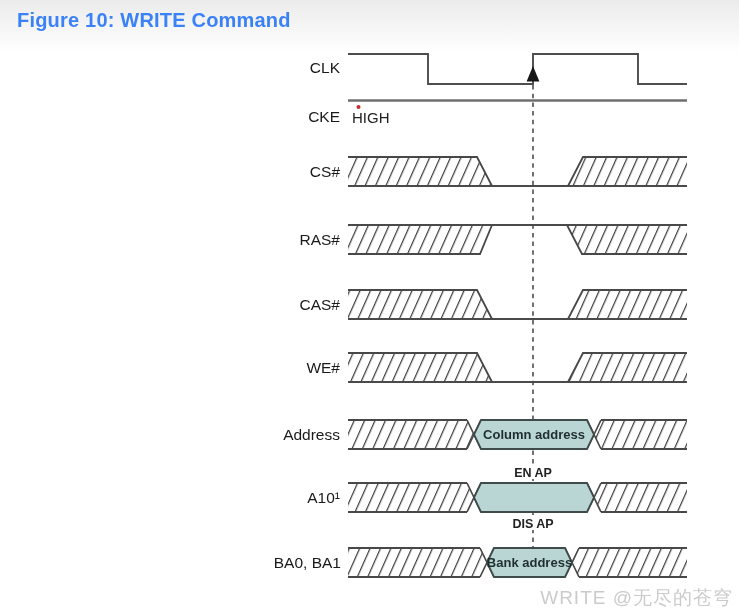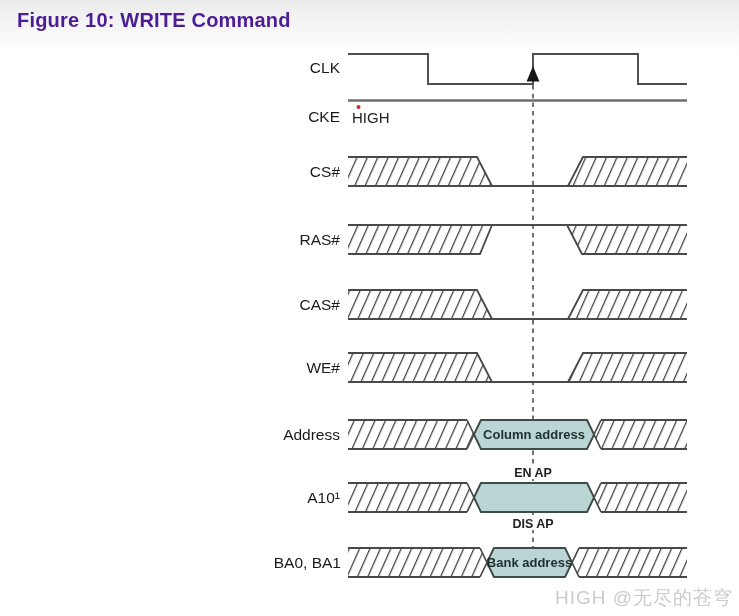--- a/index.html
+++ b/index.html
@@ -9,21 +9,21 @@
     background:#ffffff;
     font-family:"Liberation Sans", sans-serif;
     overflow:hidden;
   }
   .title-strip{
     position:absolute;top:0;left:0;width:739px;height:52px;
     background:linear-gradient(to bottom,#ebebeb 0%,#f6f6f6 55%,#ffffff 100%);
   }
   .figure-title{
     position:absolute;top:9px;left:17px;margin:0;
-    font-size:20px;font-weight:bold;color:#4c1d95;
+    font-size:20px;font-weight:bold;color:#3b82f6;
     letter-spacing:0.2px;
   }
   svg{position:absolute;top:0;left:0;}
   svg text{font-family:"Liberation Sans", sans-serif;}
   .sig-label{font-size:15.5px;fill:#1a1a1a;}
   .bus-text{font-size:13px;font-weight:600;fill:#1f2e2e;}
   .anno-text{font-size:12.5px;font-weight:600;fill:#222;}
   .high-text{font-size:15px;fill:#222;}
   .watermark{
     position:absolute;right:6px;bottom:5px;
@@ -125,14 +125,14 @@
       <text class="sig-label" x="341" y="568" text-anchor="end">BA0, BA1</text>
       <polygon points="348,548 480,548 487,562.5 480,577 348,577" fill="url(#hatch)"></polygon>
       <polygon points="572,562.5 579,548 687,548 687,577 579,577" fill="url(#hatch)"></polygon>
       <path d="M480,548 L494,577 M480,577 L494,548 M565,548 L579,577 M565,577 L579,548" stroke="#484848" stroke-width="1.7" fill="none"></path>
       <path d="M348,548 H480 M348,577 H480 M579,548 H687 M579,577 H687" stroke="#484848" stroke-width="1.8" fill="none"></path>
       <polygon points="487,562.5 494,548 565,548 572,562.5 565,577 494,577" fill="#b9d6d4" stroke="#3f4a4a" stroke-width="1.8"></polygon>
       <text class="bus-text" x="529.5" y="567" text-anchor="middle">Bank address</text>
     </g>
   </svg>
 
-  <div class="watermark">HIGH @无尽的苍穹</div>
+  <div class="watermark">WRITE @无尽的苍穹</div>
 </div>
 
 </body></html>

